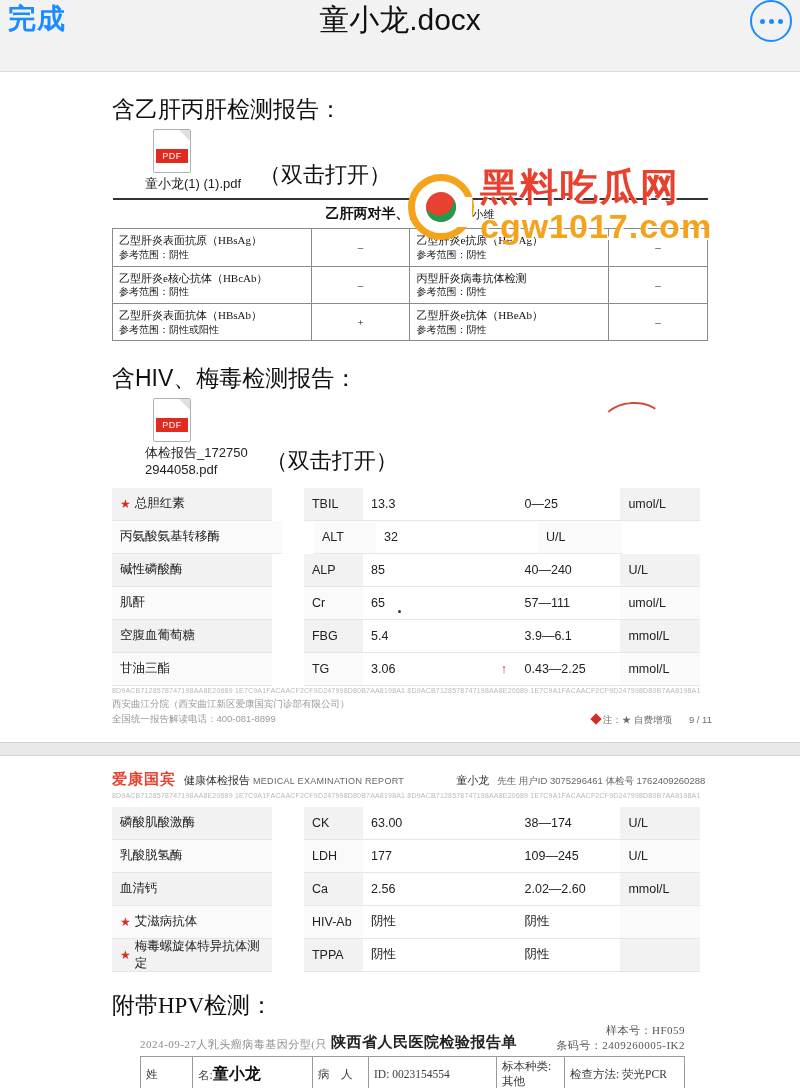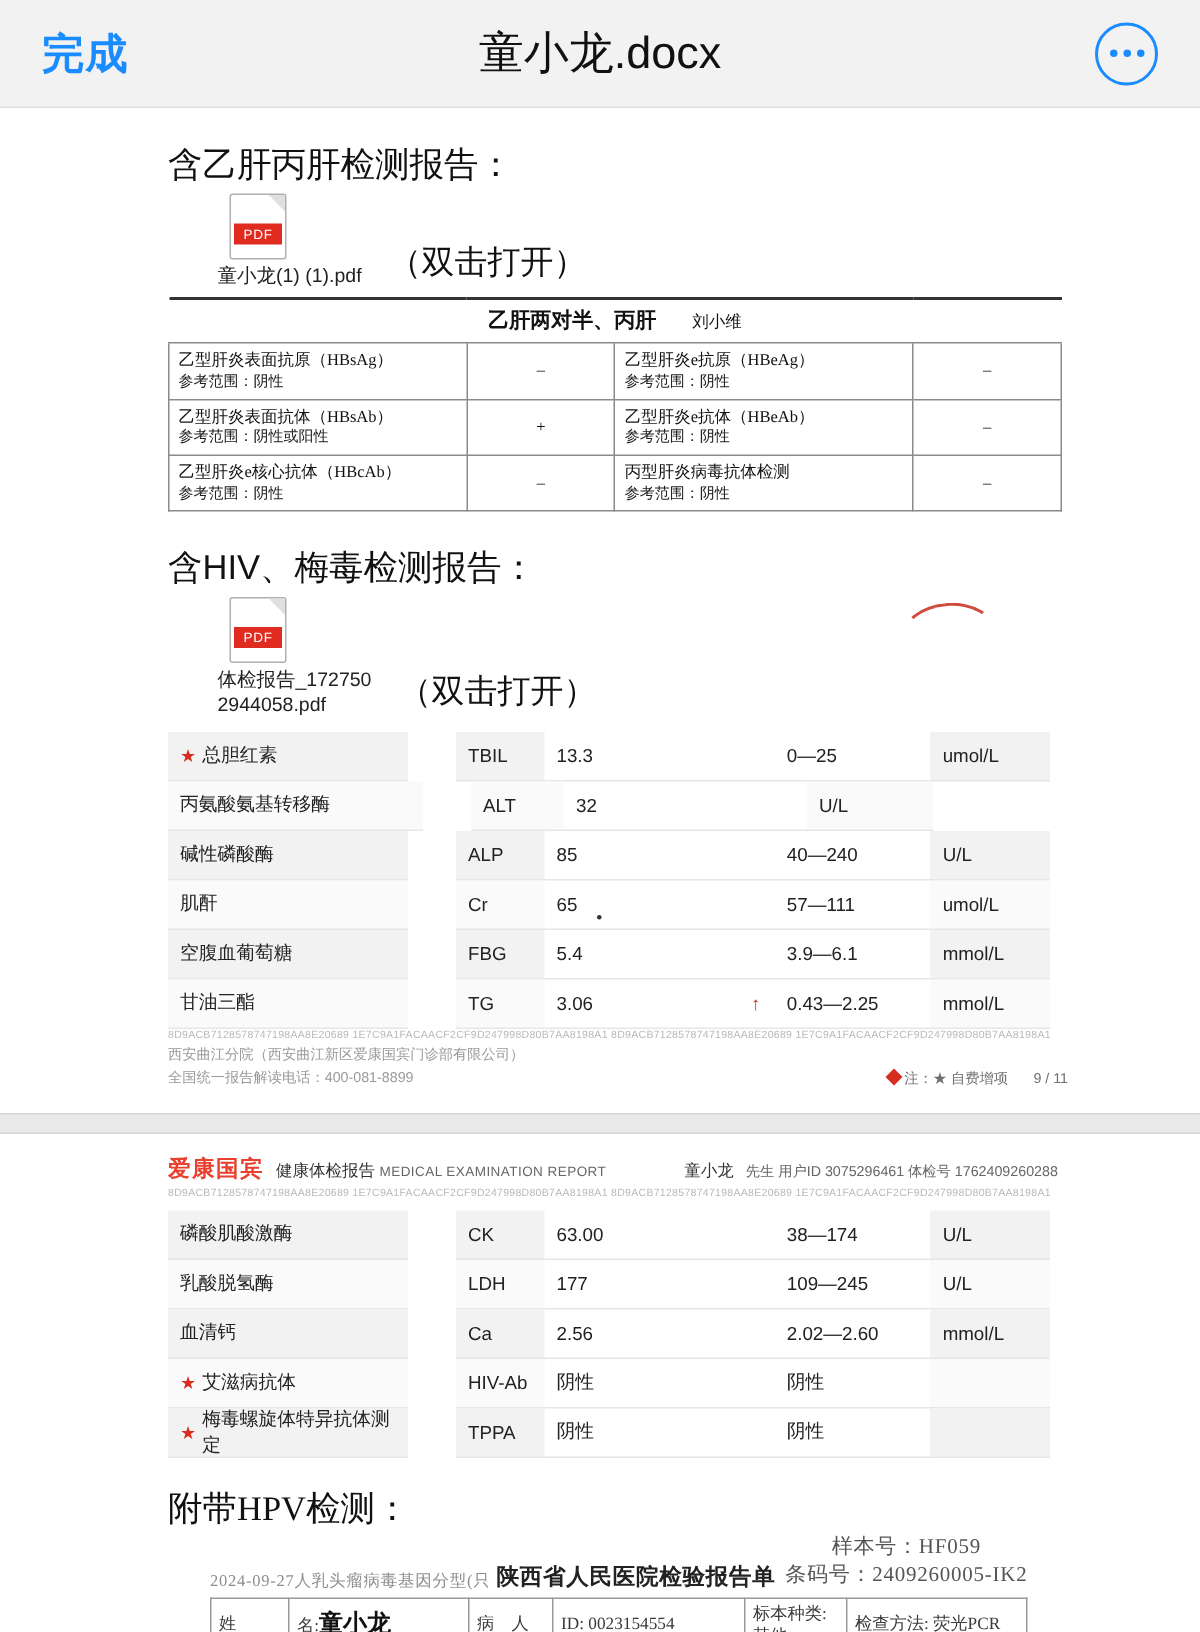--- a/index.html
+++ b/index.html
@@ -12,23 +12,23 @@
     overflow: hidden;
     position: relative;
   }
 
   
   .topbar {
     height: 72px;
     background: #f2f2f2;
     border-bottom: 1px solid #dcdcdc;
     display: flex;
-    align-items: center;
+    align-items: flex-start;
     justify-content: space-between;
-    padding: 0 28px;
+    padding: 0 8px;
     position: relative;
   }
   .done-btn {
     color: #1a8cff;
     font-size: 28px;
     font-weight: bold;
     letter-spacing: 1px;
     cursor: pointer;
   }
   .doc-title {
@@ -294,21 +294,21 @@
     color: #3a3a3a;
   }
   .hpv-line1 {
     font-size: 11px; color: #8d8d8d; letter-spacing: .5px;
     display:flex; align-items:flex-end;
   }
   .hpv-line1 .hosp {
     color: #222; font-size: 15px; font-weight: bold; margin-left: 4px;
   }
   .hpv-line1 .right {
-    margin-left: auto; font-size: 14px; color:#555; line-height:1.35; text-align:center;
+    margin-left: auto; font-size: 11px; color:#555; line-height:1.35; text-align:right;
   }
   .hpv-table {
     width: 100%;
     border-collapse: collapse;
     margin-top: 4px;
     border-top: 1px solid #777;
   }
   .hpv-table td {
     border: 1px solid #9a9a9a;
     font-size: 11.5px;
@@ -337,20 +337,29 @@
     <span class="dots">
         <i></i>
         <i></i>
         <i></i>
       </span>
   </div>
 </div>
 
 <div class="page">
 
+  <div class="watermark">
+    <div class="wm-logo">
+      <div class="wm-melon"></div>
+    </div>
+    <div class="wm-text">
+      <div class="wm-line1">黑料吃瓜网</div>
+      <div class="wm-line2">cgw1017.com</div>
+    </div>
+  </div>
 
   <div class="h-section">含乙肝丙肝检测报告：</div>
 
   <div class="file-block">
     <div class="row-open">
       <div>
         <div class="pdf-icon">
             <span class="lbl">PDF</span>
           </div>
         <div class="file-name">童小龙(1) (1).pdf</div>
@@ -373,38 +382,38 @@
           </td>
       <td class="val">–</td>
       <td class="nm">
             <div>乙型肝炎e抗原（HBeAg）</div>
             <div class="ref">参考范围：阴性</div>
           </td>
       <td class="val">–</td>
     </tr>
     <tr>
       <td class="nm">
+            <div>乙型肝炎e核心抗体（HBcAb）</div>
+            <div class="ref">参考范围：阴性</div>
+          </td>
+      <td class="val">–</td>
+      <td class="nm">
+            <div>丙型肝炎病毒抗体检测</div>
+            <div class="ref">参考范围：阴性</div>
+          </td>
+      <td class="val">–</td>
+    </tr>
+    <tr>
+      <td class="nm">
             <div>乙型肝炎表面抗体（HBsAb）</div>
             <div class="ref">参考范围：阴性或阳性</div>
           </td>
       <td class="val">+</td>
       <td class="nm">
             <div>乙型肝炎e抗体（HBeAb）</div>
-            <div class="ref">参考范围：阴性</div>
-          </td>
-      <td class="val">–</td>
-    </tr>
-    <tr>
-      <td class="nm">
-            <div>乙型肝炎e核心抗体（HBcAb）</div>
-            <div class="ref">参考范围：阴性</div>
-          </td>
-      <td class="val">–</td>
-      <td class="nm">
-            <div>丙型肝炎病毒抗体检测</div>
             <div class="ref">参考范围：阴性</div>
           </td>
       <td class="val">–</td>
     </tr>
   </tbody>
     </table>
   <div class="hep-curve"></div>
 
   <div class="h-section">含HIV、梅毒检测报告：</div>
 

